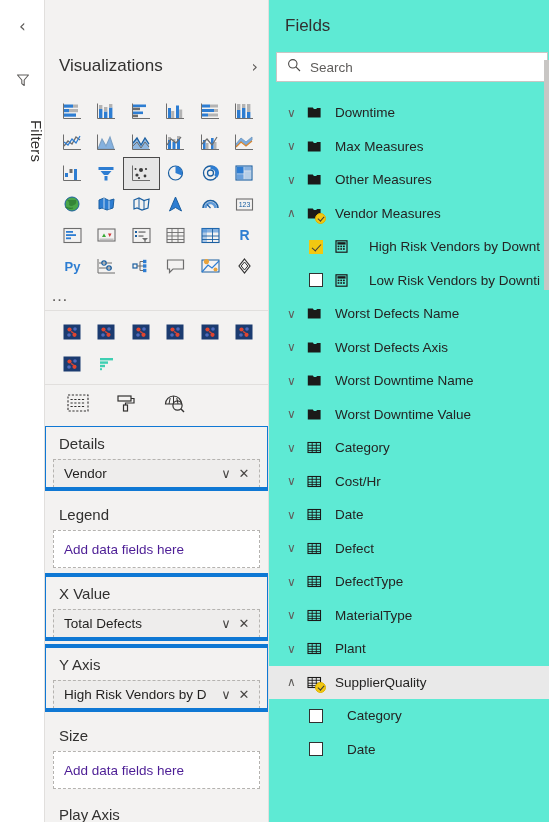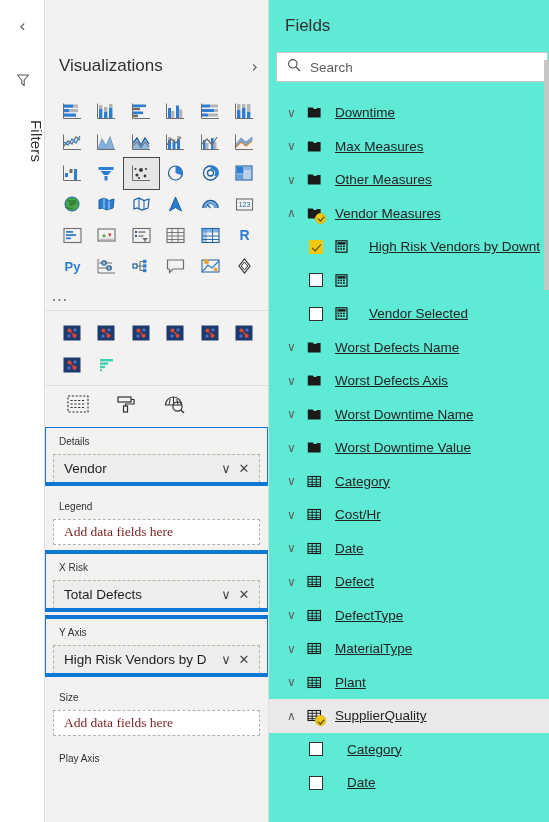--- a/index.html
+++ b/index.html
@@ -99,32 +99,32 @@
     flex: 1 1 auto; position: relative;
     background: #f3f2f1;
     overflow: hidden;
   }
   .well-group { position: relative; padding: 0; }
   .well-group.hl {
     outline: 4px solid #0f78d4;
     outline-offset: -1px;
   }
   .well-label {
-    font-size: 10px; color: #323130;
+    font-size: 15px; color: #323130;
     padding: 9px 0 7px 14px;
     background: #f3f2f1;
   }
   .well-drop {
     margin: 0 8px 8px 8px;
     border: 1px dashed #b5b3b0;
     background: #ffffff;
-    height: 26px;
+    height: 38px;
     display: flex; align-items: center;
     padding-left: 10px;
-    font-size: 13.5px; color: #7f1d1d; font-family: Liberation Serif, serif;
+    font-size: 13.5px; color: #4c1d95;
   }
   .well-chip {
     margin: 0 8px 9px 8px;
     border: 1px dashed #b5b3b0;
     background: #eeedec;
     height: 29px;
     display: flex; align-items: center;
     padding: 0 6px 0 10px;
     font-size: 13.5px; color: #201f1e;
   }
@@ -167,21 +167,21 @@
     padding-left: 18px;
     font-size: 13.5px; color: #252423;
     cursor: pointer; white-space: nowrap;
   }
   .f-row.sel { background: #e9e9e9; }
   .f-chev {
     width: 20px; flex: 0 0 20px; color: #605e5c;
     font-family: "DejaVu Sans", sans-serif; font-size: 12px;
   }
   .f-icon { width: 26px; flex: 0 0 26px; display: flex; align-items: center; }
-  .f-name { padding-left: 2px; text-decoration: underline; }
+  .f-name { padding-left: 2px; }
   .f-row.child { padding-left: 40px; }
   .f-row.child .f-name { padding-left: 12px; text-align: center; }
 
   .cbox {
     width: 14px; height: 14px; flex: 0 0 14px;
     border: 1.3px solid #323130; background: #fff;
   }
   .cbox.checked {
     background: #f2c811; border-color: #f2c811;
     position: relative;
@@ -683,21 +683,21 @@
             <span class="chip-text">Vendor</span>
             <span class="chip-btn">∨</span>
             <span class="chip-btn">✕</span>
           </div>
         </div>
         <div class="well-group">
           <div class="well-label">Legend</div>
           <div class="well-drop">Add data fields here</div>
         </div>
         <div class="well-group hl">
-          <div class="well-label">X Risk</div>
+          <div class="well-label">X Value</div>
           <div class="well-chip">
             <span class="chip-text">Total Defects</span>
             <span class="chip-btn">∨</span>
             <span class="chip-btn">✕</span>
           </div>
         </div>
         <div class="well-group hl">
           <div class="well-label">Y Axis</div>
           <div class="well-chip">
             <span class="chip-text">High Risk Vendors by D</span>
@@ -803,38 +803,21 @@
               <rect x="1" y="0.8" width="11" height="11.4" fill="none" stroke="#1b1a19" stroke-width="1.2"></rect>
               <rect x="2.4" y="2.2" width="8.2" height="2.4" fill="#1b1a19"></rect>
               <rect x="2.6" y="5.6" width="1.8" height="1.6" fill="#1b1a19"></rect>
               <rect x="5.3" y="5.6" width="1.8" height="1.6" fill="#1b1a19"></rect>
               <rect x="8" y="5.6" width="1.8" height="1.6" fill="#1b1a19"></rect>
               <rect x="2.6" y="8.2" width="1.8" height="1.6" fill="#1b1a19"></rect>
               <rect x="5.3" y="8.2" width="1.8" height="1.6" fill="#1b1a19"></rect>
               <rect x="8" y="8.2" width="1.8" height="1.6" fill="#1b1a19"></rect>
             </svg>
           </span>
-        </div>
-        <div class="f-row child">
-          <span class="f-cb">
-            <span class="cbox"></span>
-          </span>
-          <span class="measure-ic">
-            <svg width="13" height="13" viewBox="0 0 13 13">
-              <rect x="1" y="0.8" width="11" height="11.4" fill="none" stroke="#1b1a19" stroke-width="1.2"></rect>
-              <rect x="2.4" y="2.2" width="8.2" height="2.4" fill="#1b1a19"></rect>
-              <rect x="2.6" y="5.6" width="1.8" height="1.6" fill="#1b1a19"></rect>
-              <rect x="5.3" y="5.6" width="1.8" height="1.6" fill="#1b1a19"></rect>
-              <rect x="8" y="5.6" width="1.8" height="1.6" fill="#1b1a19"></rect>
-              <rect x="2.6" y="8.2" width="1.8" height="1.6" fill="#1b1a19"></rect>
-              <rect x="5.3" y="8.2" width="1.8" height="1.6" fill="#1b1a19"></rect>
-              <rect x="8" y="8.2" width="1.8" height="1.6" fill="#1b1a19"></rect>
-            </svg>
-          </span>
-          <span class="f-name">Vendor Selected</span>
+          <span class="f-name">Low Risk Vendors by Downti</span>
         </div>
         <div class="f-row">
           <span class="f-chev">∨</span>
           <span class="f-icon">
             <span class="badge-wrap">
               <svg width="15" height="13" viewBox="0 0 15 13">
                 <path d="M0.8 1.6 L5.8 1.6 L6.9 3 L9.6 3 L9.6 1.9 L13.6 1.9 L13.6 11.4 L0.8 11.4 Z" fill="#1b1a19"></path>
               </svg>
             </span>
           </span>

